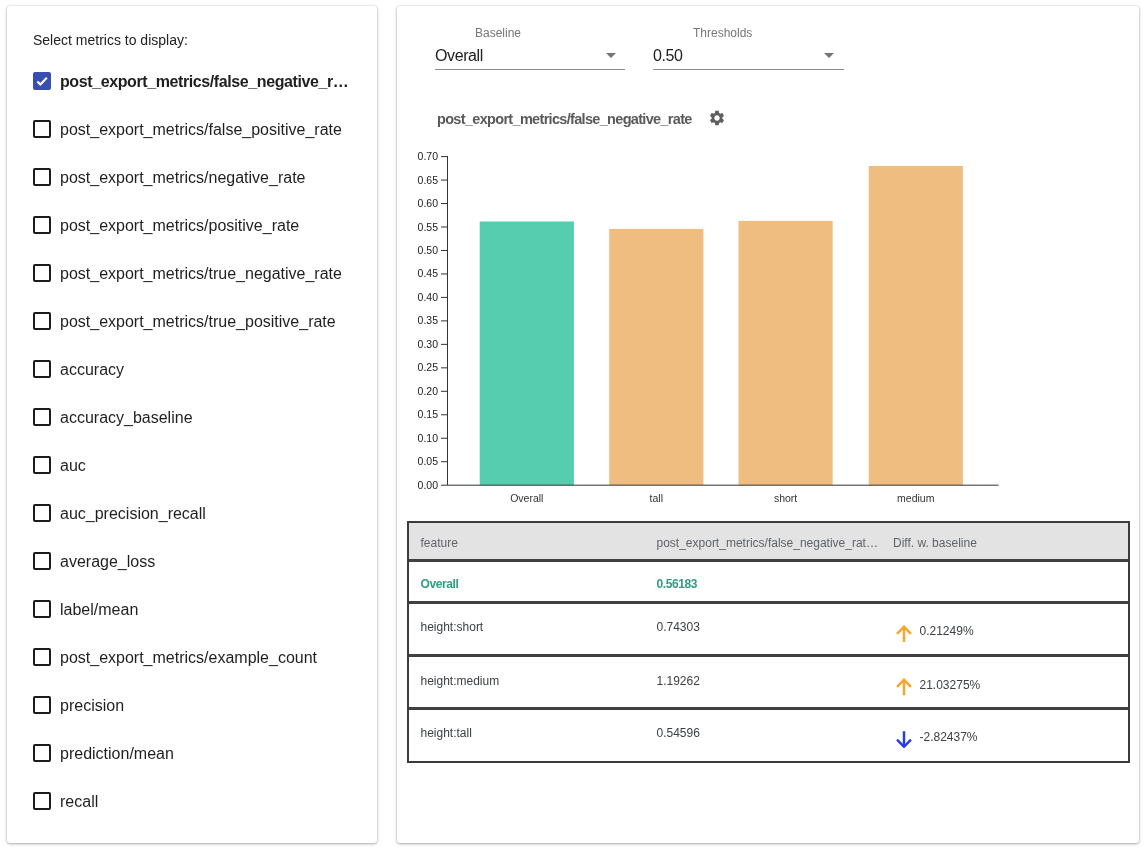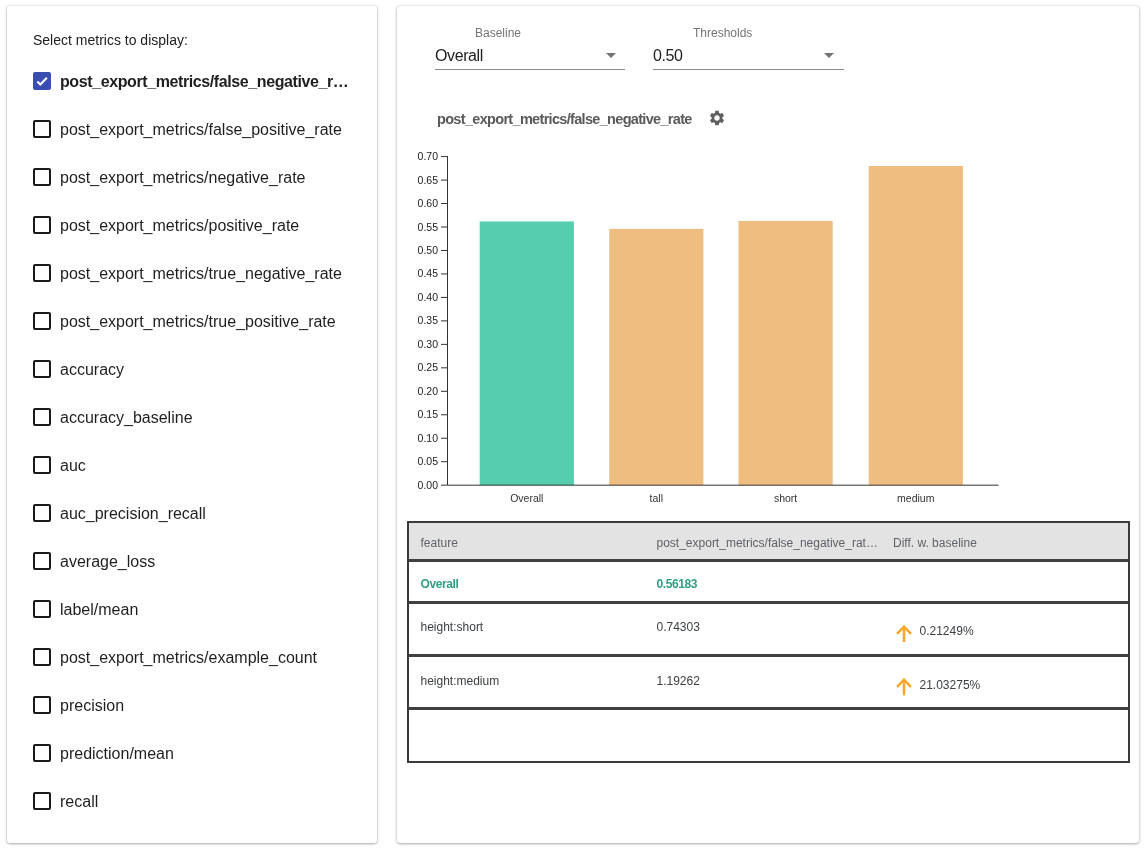--- a/index.html
+++ b/index.html
@@ -212,13 +212,24 @@
       <span class="c1" style="top: 16.5px;">height:medium</span>
       <span class="c2" style="top: 16.5px;">1.19262</span>
       <svg class="arrowsvg" width="16" height="17.5" viewBox="0 0 16 17.5" fill="none" stroke="#f7a62a" stroke-width="2.5" style="top: 21px;">
         <g>
           <path d="M8 17.3V1.8"></path>
           <path d="M1.05 8.9L8 1.75l6.95 7.15"></path>
         </g>
       </svg>
       <span class="pct" style="top: 20.5px;">21.03275%</span>
     </div>
+  <div class="trow" id="r4" style="height:51.5px; border-bottom:none;">
+      <span class="c1" style="top: 16.5px;">height:tall</span>
+      <span class="c2" style="top: 16.5px;">0.54596</span>
+      <svg class="arrowsvg" width="16" height="17.5" viewBox="0 0 16 17.5" fill="none" stroke="#2b3ae7" stroke-width="2.5" style="top: 21px;">
+        <g transform="rotate(180 8 8.75)">
+          <path d="M8 17.3V1.8"></path>
+          <path d="M1.05 8.9L8 1.75l6.95 7.15"></path>
+        </g>
+      </svg>
+      <span class="pct" style="top: 20.5px;">-2.82437%</span>
+    </div>
 </div>
 
 </body></html>

